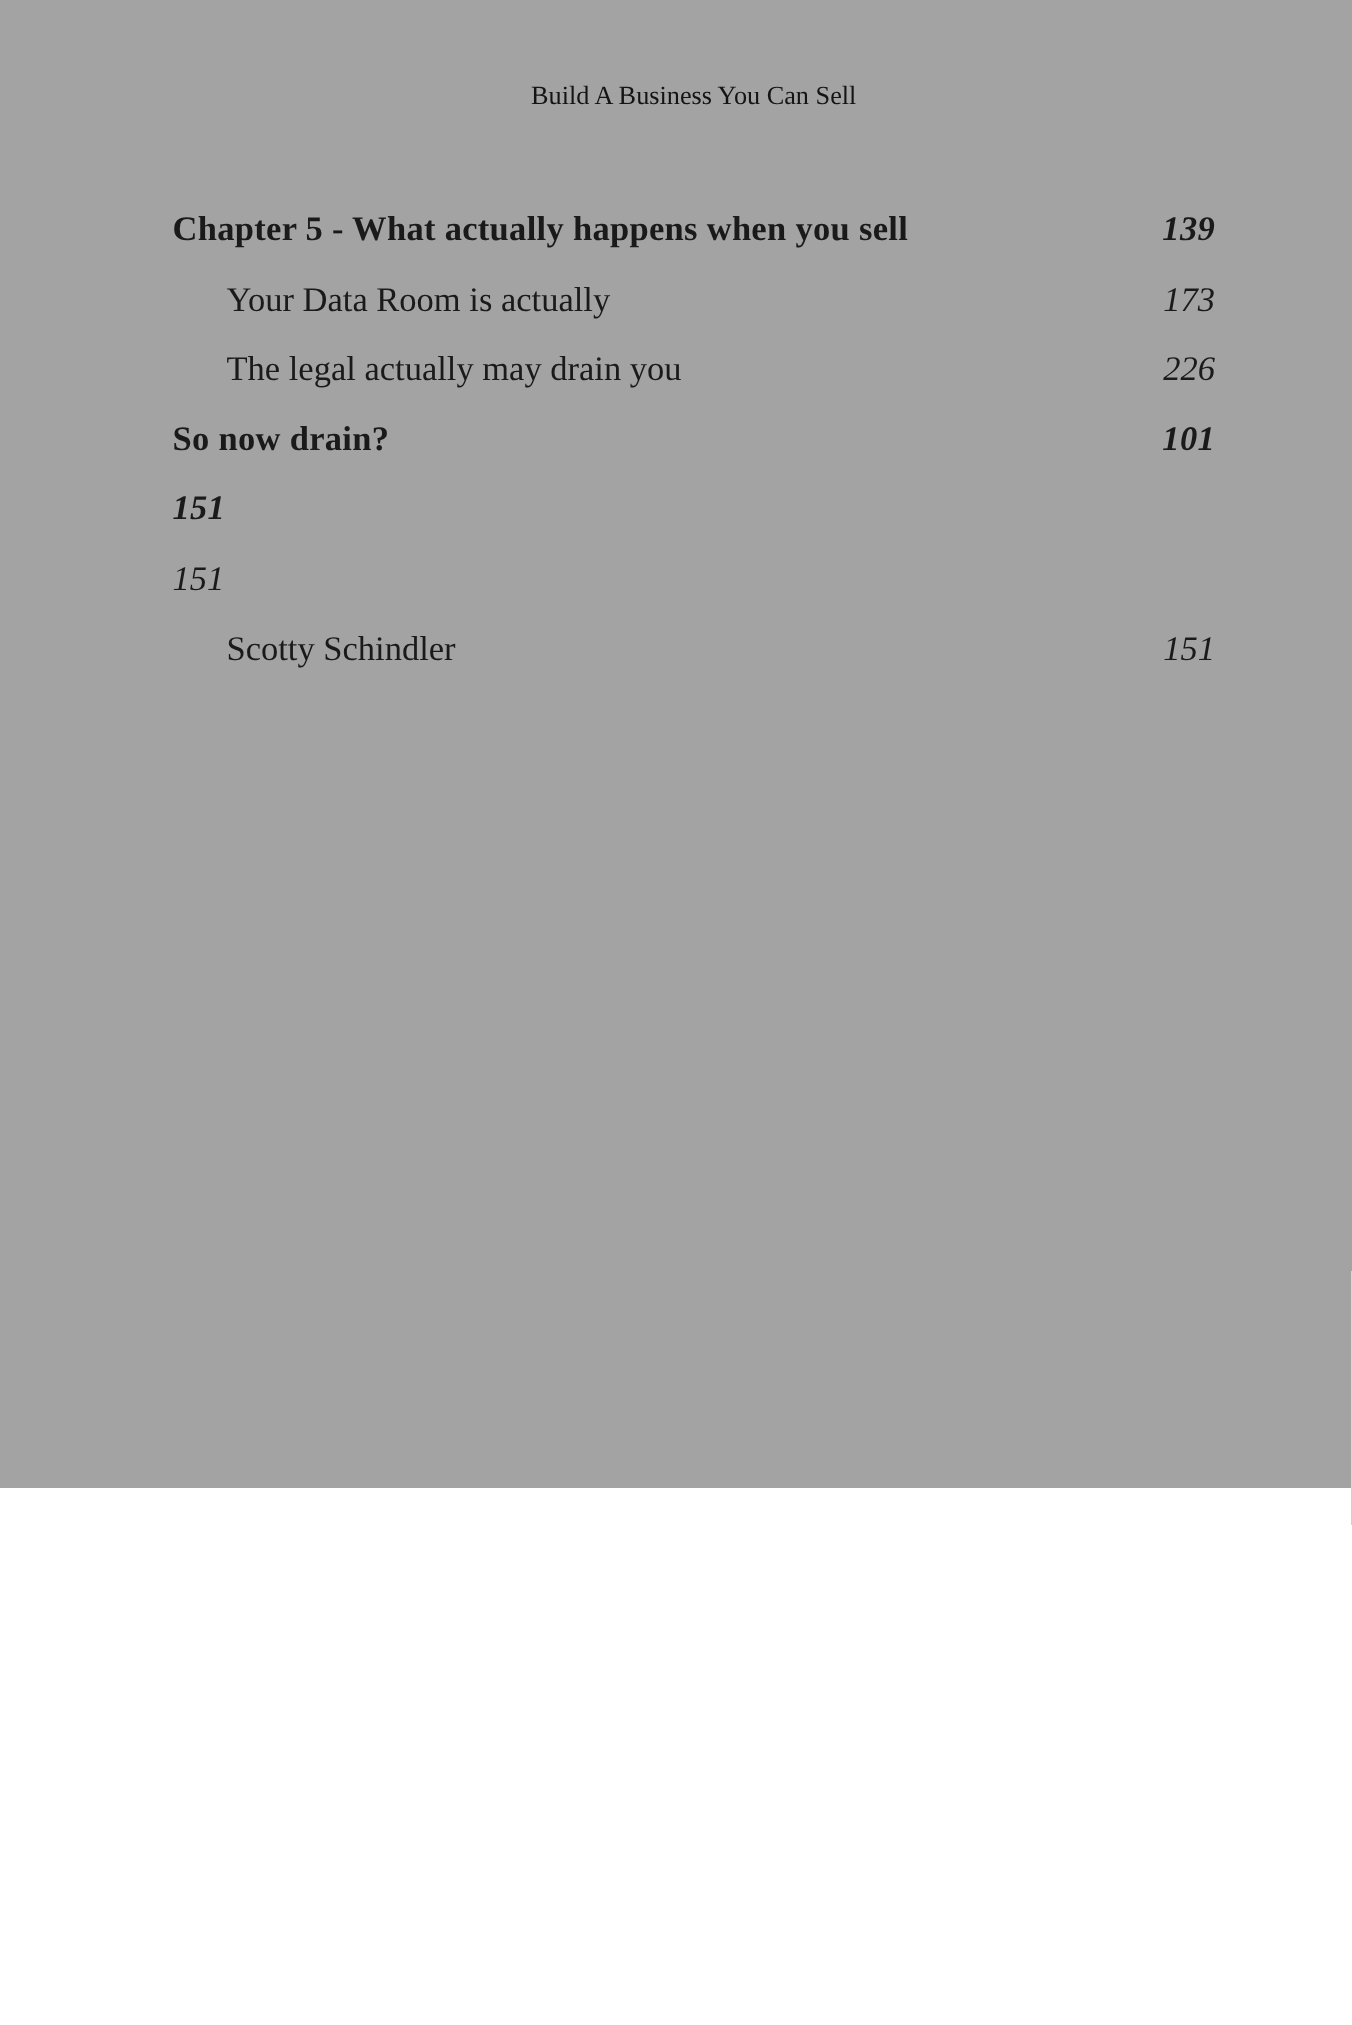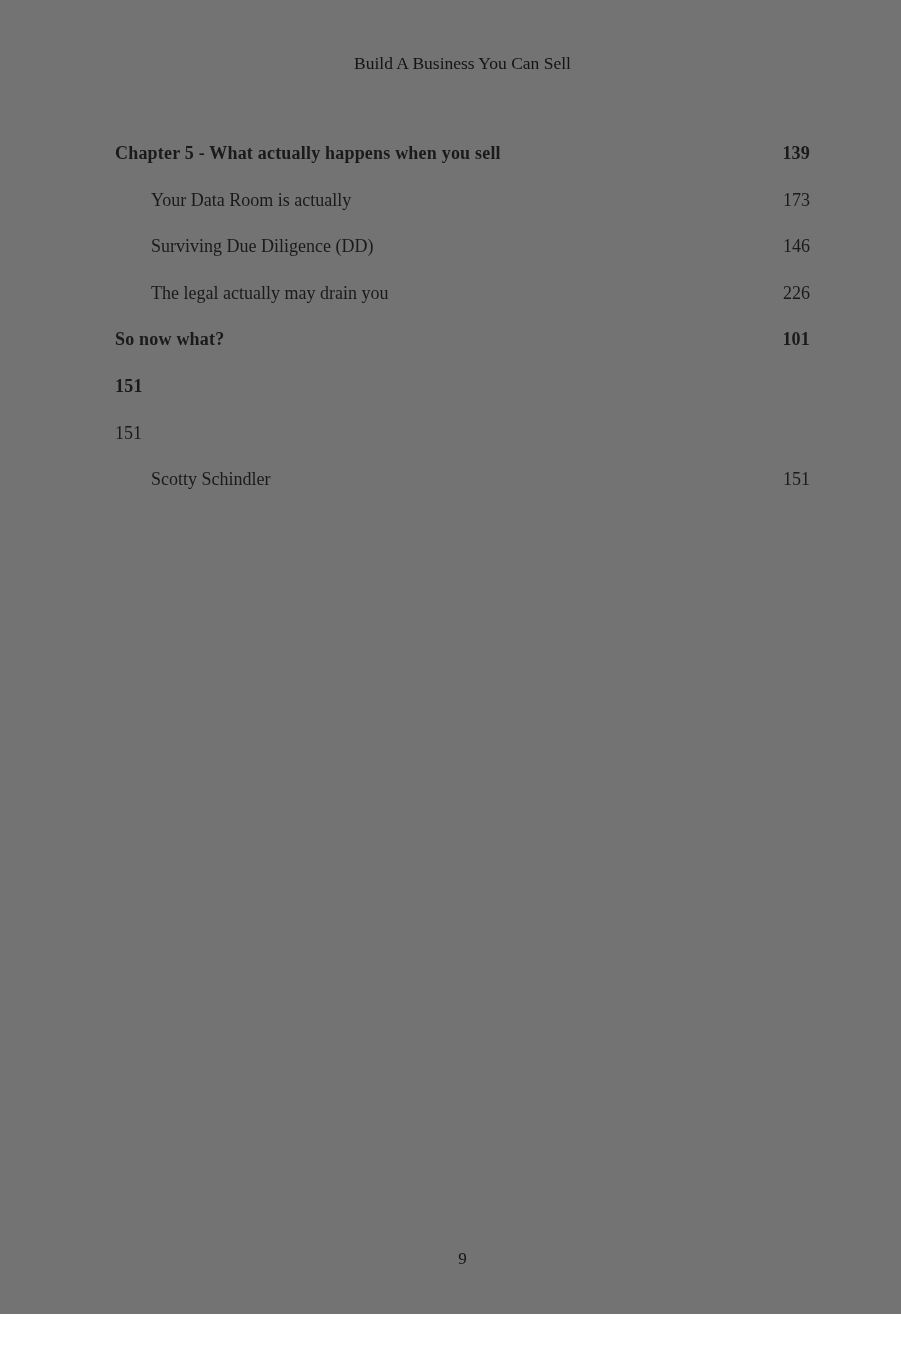--- a/index.html
+++ b/index.html
@@ -3,22 +3,22 @@
 <meta charset="utf-8">
 <style>
   html, body {
     margin: 0;
     padding: 0;
     background: #ffffff;
   }
   .page {
     position: relative;
     width: 901px;
-    height: 1314px;
-    background: #737373;
+    height: 992px;
+    background: #a3a3a3;
     color: #131313;
     font-family: "Liberation Serif", "DejaVu Serif", serif;
     overflow: hidden;
   }
   .running-header {
     position: absolute;
     top: 53px;
     left: 115px;
     width: 695px;
     text-align: center;
@@ -35,37 +35,38 @@
     margin: 0;
     padding: 0;
     list-style: none;
   }
   .toc-row {
     display: flex;
     justify-content: space-between;
     align-items: flex-start;
     height: 46.6px;
     line-height: 46.6px;
-    font-size: 18px;
+    font-size: 23px;
     white-space: nowrap;
   }
   .toc-row.level-1 .toc-label,
   .toc-row.level-1 .toc-page {
     font-weight: bold;
     letter-spacing: 0.2px;
   }
   .toc-row.level-2 .toc-label {
     padding-left: 36px;
   }
   .toc-label {
     color: #1a1a1a;
   }
   .toc-page {
     color: #1a1a1a;
     text-align: right;
+    font-style: italic;
   }
   .page-footer {
     position: absolute;
     top: 1249px;
     left: 115px;
     width: 695px;
     text-align: center;
     font-size: 17px;
     line-height: 1.2;
     color: #141414;
@@ -80,29 +81,25 @@
   <ul class="toc">
       <li class="toc-row level-1">
     <span class="toc-label">Chapter 5 - What actually happens when you sell</span>
     <span class="toc-page">139</span>
   </li>
       <li class="toc-row level-2">
     <span class="toc-label">Your Data Room is actually</span>
     <span class="toc-page">173</span>
   </li>
       <li class="toc-row level-2">
-    <span class="toc-label">Surviving Due Diligence (DD)</span>
-    <span class="toc-page">146</span>
-  </li>
-      <li class="toc-row level-2">
     <span class="toc-label">The legal actually may drain you</span>
     <span class="toc-page">226</span>
   </li>
       <li class="toc-row level-1">
-    <span class="toc-label">So now what?</span>
+    <span class="toc-label">So now drain?</span>
     <span class="toc-page">101</span>
   </li>
       <li class="toc-row level-1">
     <span class="toc-page">151</span>
   </li>
       <li class="toc-row level-2">
     <span class="toc-page">151</span>
   </li>
       <li class="toc-row level-2">
     <span class="toc-label">Scotty Schindler</span>

